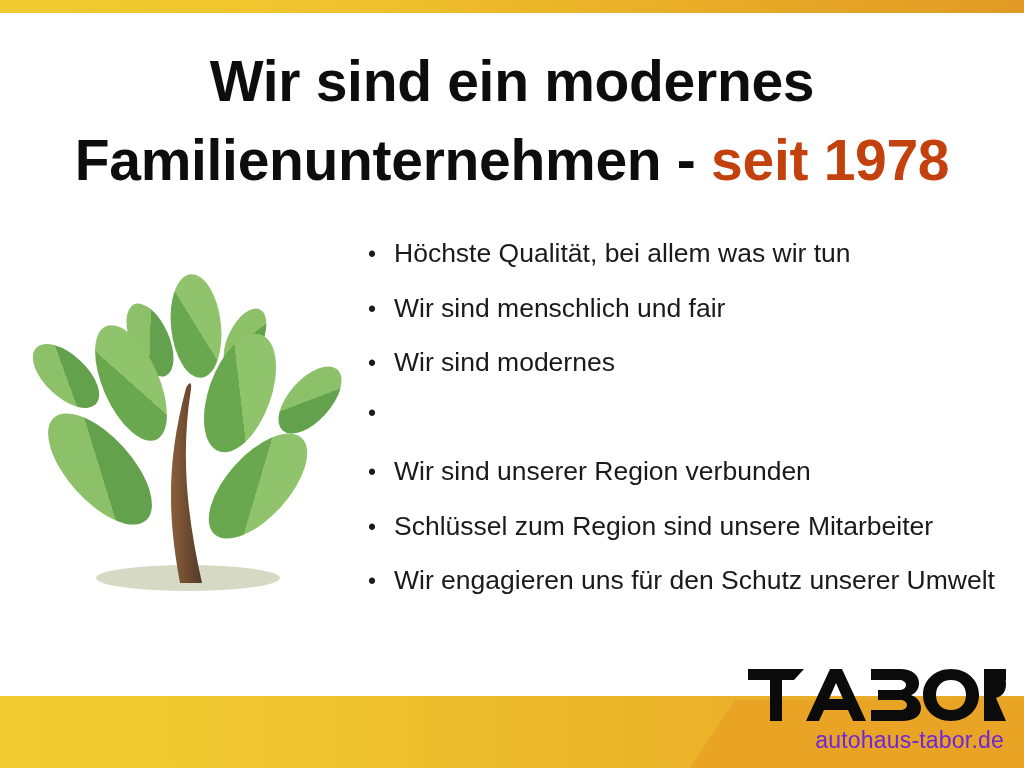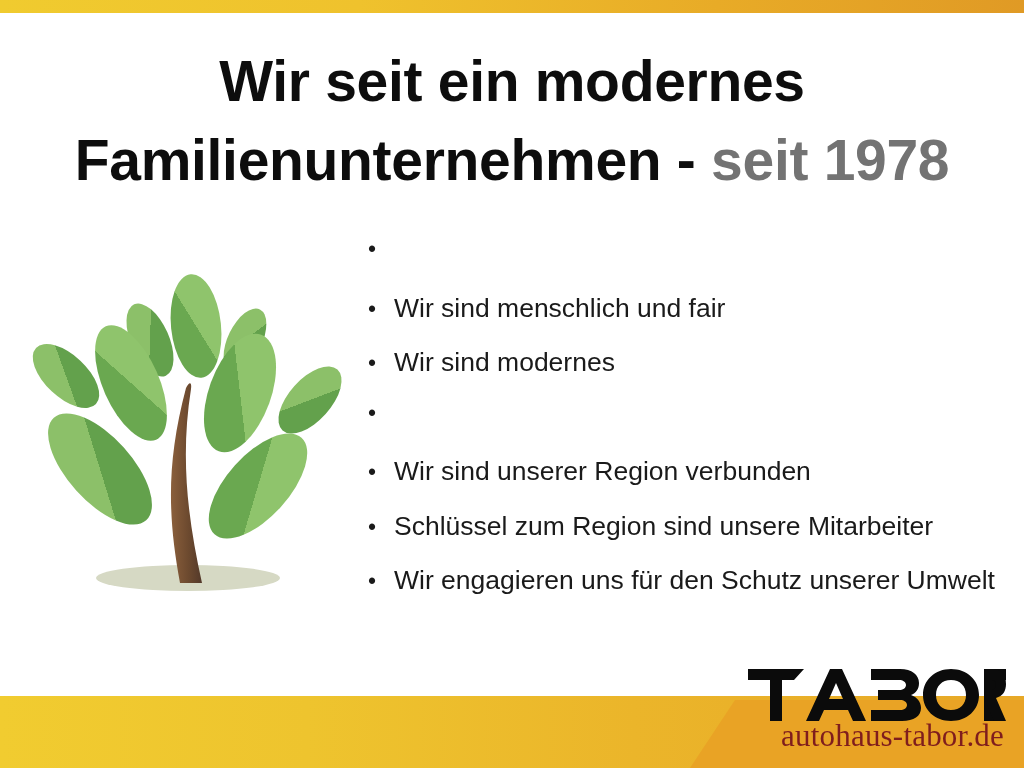--- a/index.html
+++ b/index.html
@@ -41,21 +41,21 @@
     font-size: 57px;
     line-height: 1.38;
     letter-spacing: -0.3px;
     color: #0d0d0d;
     white-space: nowrap;
   }
   .headline .line {
     display: block;
   }
   .headline .accent {
-    color: #737373;
+    color: #c2410c;
   }
 
   
   .tree {
     position: absolute;
     left: 18px;
     top: 248px;
     width: 345px;
     height: 362px;
   }
@@ -125,36 +125,36 @@
   }
   .logo-wordmark svg {
     display: block;
     width: 100%;
     height: 100%;
   }
   .logo-url {
     position: absolute;
     right: 20px;
     bottom: 14px;
-    font-family: Liberation Serif, serif;
-    font-size: 31px;
+    font-family: Liberation Sans, sans-serif;
+    font-size: 23px;
     letter-spacing: 0.2px;
-    color: #7f1d1d;
+    color: #6d28d9;
     white-space: nowrap;
   }
 </style>
 </head>
 <body>
 
 <div class="slide">
 
   <div class="top-bar"></div>
 
   <div class="headline">
-    <span class="line">Wir seit ein modernes</span>
+    <span class="line">Wir sind ein modernes</span>
     <span class="line"><span>Familienunternehmen - </span><span class="accent">seit 1978</span></span>
   </div>
 
   <div class="tree">
     <svg viewBox="0 0 345 362" xmlns="http://www.w3.org/2000/svg">
       <defs>
         <linearGradient id="lgA" x1="0" y1="0" x2="1" y2="1">
           <stop offset="0%" stop-color="#8cc069"></stop>
           <stop offset="50%" stop-color="#8cc069"></stop>
           <stop offset="50%" stop-color="#63a14c"></stop>
@@ -196,20 +196,21 @@
         <ellipse cx="82" cy="221" rx="32" ry="69" transform="rotate(-42 82 221)" fill="url(#lgA)"></ellipse>
 
         <ellipse cx="240" cy="238" rx="31" ry="65" transform="rotate(42 240 238)" fill="url(#lgB)"></ellipse>
       </g>
     </svg>
   </div>
 
   <div class="bullets">
     <div class="bullet-row">
       <span class="bullet-dot">•</span>
+      <span class="bullet-text">Höchste Qualität, bei allem was wir tun</span>
     </div>
     <div class="bullet-row">
       <span class="bullet-dot">•</span>
       <span class="bullet-text">Wir sind menschlich und fair</span>
     </div>
     <div class="bullet-row">
       <span class="bullet-dot">•</span>
       <span class="bullet-text">Wir sind modernes</span>
     </div>
     <div class="bullet-row">

